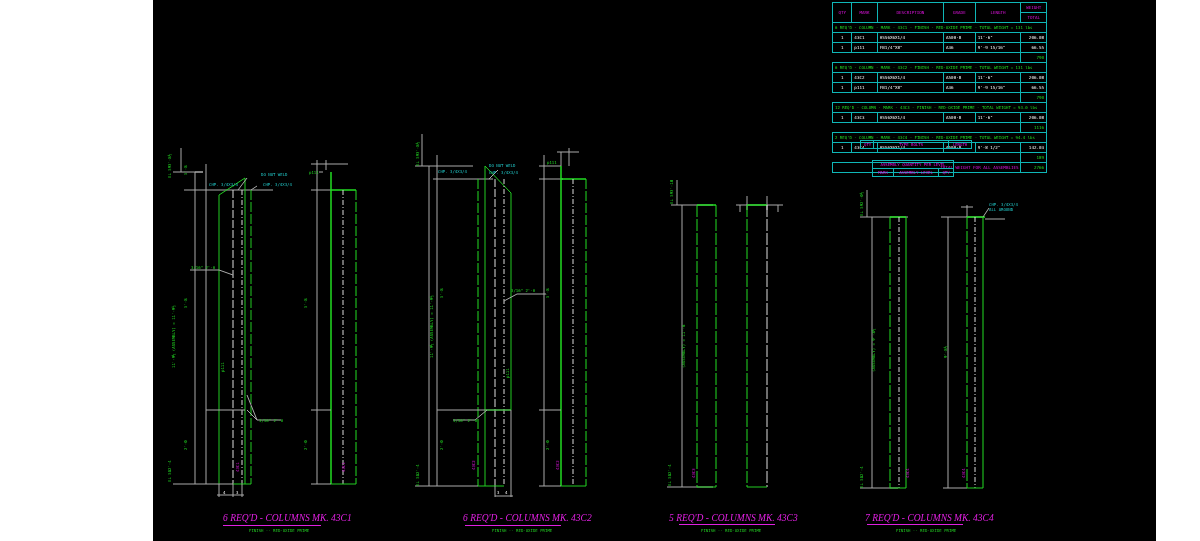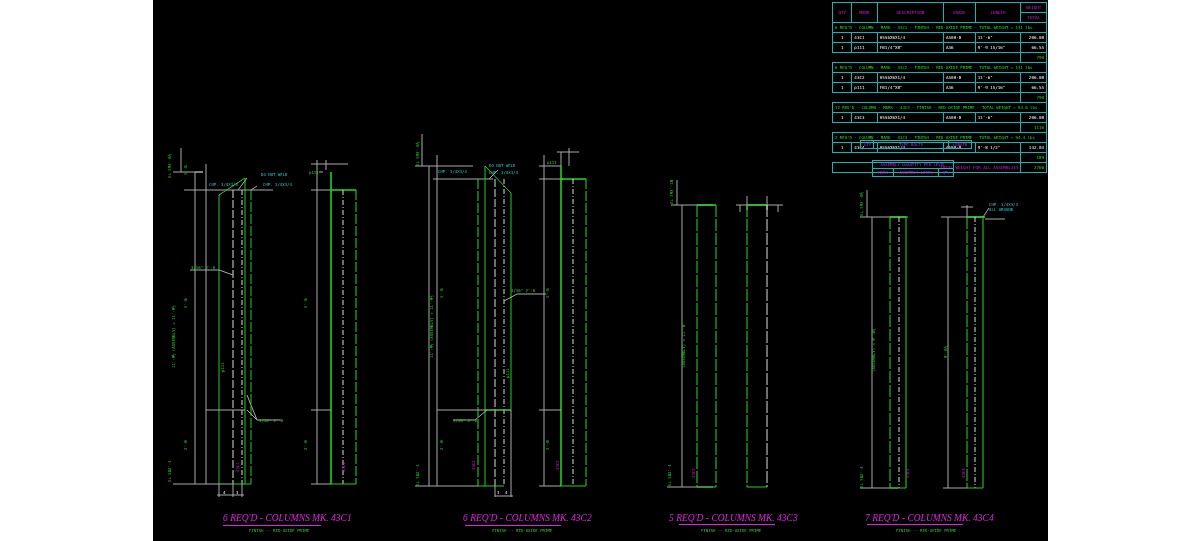--- a/index.html
+++ b/index.html
@@ -1,17 +1,17 @@
 <!DOCTYPE html>
 <html><head>
 <meta charset="utf-8">
 <style>
   html, body { margin:0; padding:0; background:#ffffff; }
   body { width:1200px; height:541px; position:relative; overflow:hidden; font-family:"Liberation Sans", sans-serif; }
-  #canvas { position:absolute; left:153px; top:0; width:895px; height:541px; background:#000000; overflow:hidden; }
+  #canvas { position:absolute; left:153px; top:0; width:1003px; height:541px; background:#000000; overflow:hidden; }
   #drawing { position:absolute; left:0; top:0; width:895px; height:541px; }
   .tbl { position:absolute; left:679px; top:2px; width:215px; border-collapse:collapse; font-size:4.2px; font-family:"DejaVu Sans Mono", monospace; }
   .tbl td { border:1px solid #0fb6b6; height:9px; padding:0 2px; white-space:nowrap; overflow:hidden; }
   .tbl .hdr { color:#e014e0; text-align:center; }
   .tbl .grp { color:#22dd22; font-size:4px; }
   .tbl .cell { color:#ffffff; }
   .tbl .num { color:#ffffff; text-align:right; }
   .tbl .tot { color:#22dd22; text-align:right; }
   .tbl .total-label { color:#e014e0; text-align:right; }
   .legend { position:absolute; border:1px solid #0fb6b6; font-size:4px; color:#e014e0; font-family:"DejaVu Sans Mono", monospace; display:flex; }

